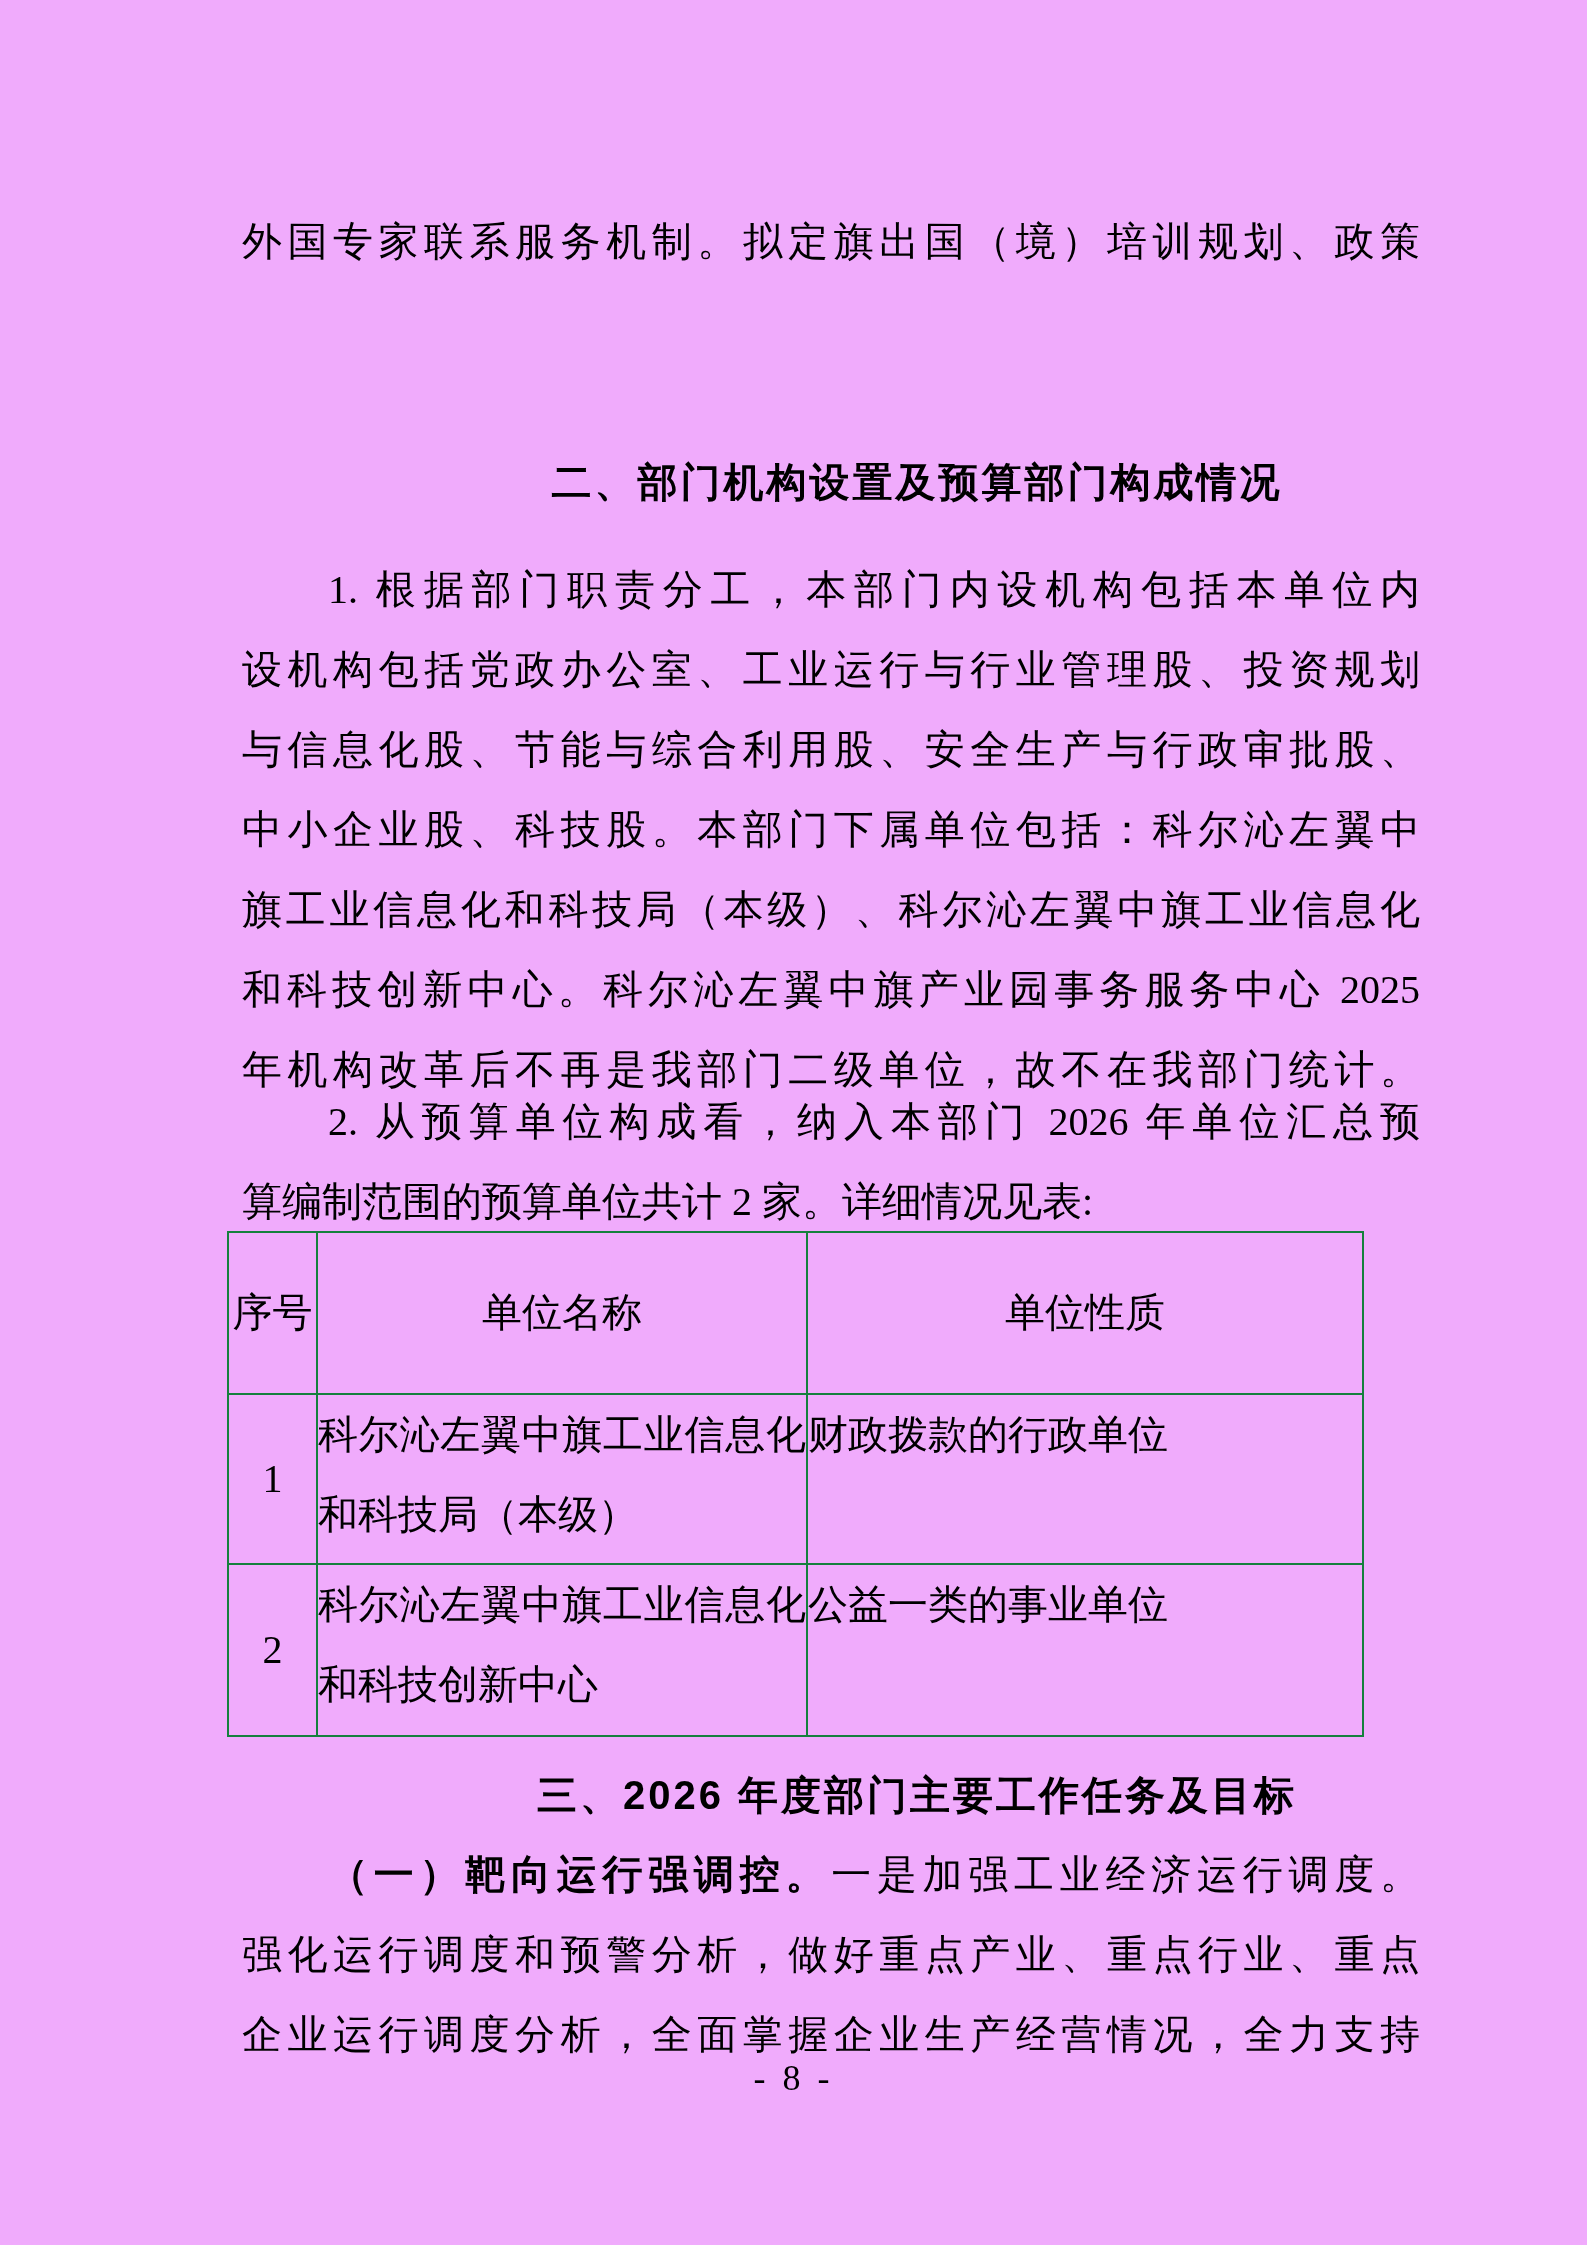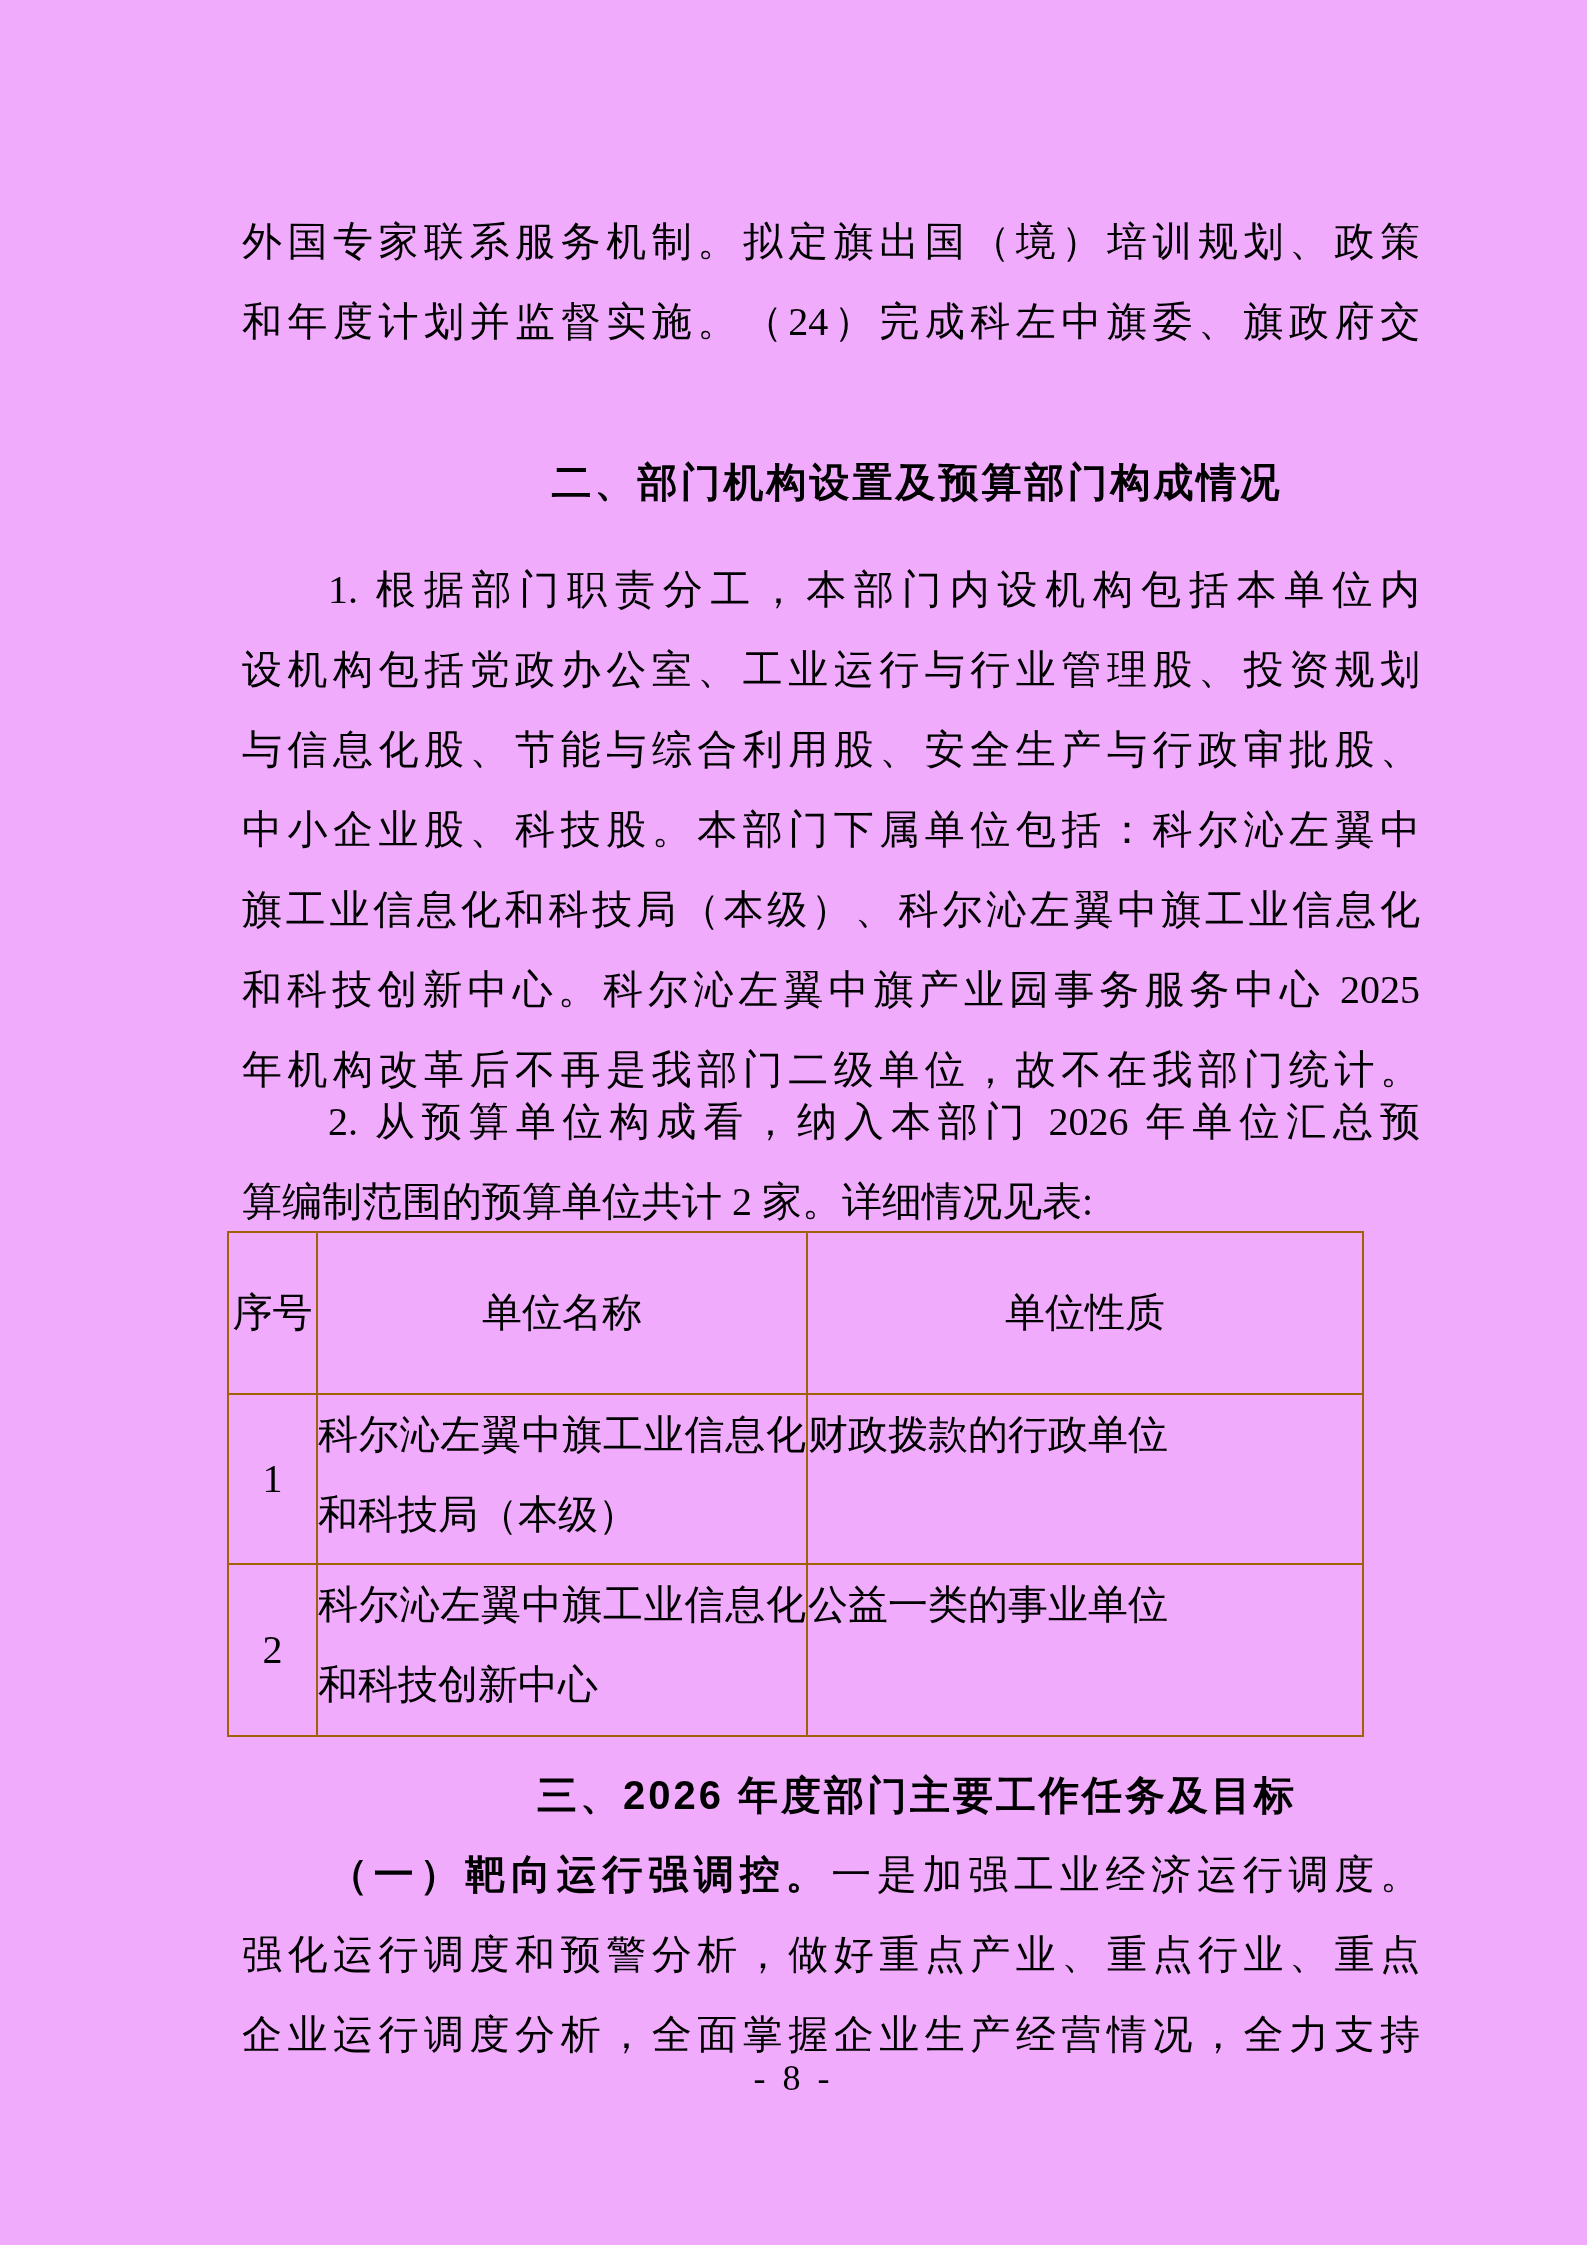--- a/index.html
+++ b/index.html
@@ -30,21 +30,21 @@
     text-align:center;
   }
   .bold-lead{font-weight:bold;}
   table.units{
     position:absolute;left:227px;top:1231px;
     width:1135px;
     border-collapse:collapse;
     table-layout:fixed;
   }
   table.units td{
-    border:2px solid #a16207;
+    border:2px solid #15803d;
     font-size:40px;
     padding:0;
     overflow:hidden;
   }
   td.seq-h{
     text-align:center;vertical-align:middle;
     line-height:80px;
     padding:0 20px;
   }
   td.col-h{
@@ -79,21 +79,20 @@
     letter-spacing:4px;
   }
 </style>
 </head>
 <body>
 
 <div class="page">
 
   <div class="block" style="top:202px">
     <div class="line">外国专家联系服务机制。拟定旗出国（境）培训规划、政策</div>
-    <div class="line">和年度计划并监督实施。（24）完成科左中旗委、旗政府交</div>
   </div>
 
   <div class="heading" style="top:442px">二、部门机构设置及预算部门构成情况</div>
 
   <div class="block" style="top:550px">
     <div class="line ind">1. 根据部门职责分工，本部门内设机构包括本单位内</div>
     <div class="line">设机构包括党政办公室、工业运行与行业管理股、投资规划</div>
     <div class="line">与信息化股、节能与综合利用股、安全生产与行政审批股、</div>
     <div class="line">中小企业股、科技股。本部门下属单位包括：科尔沁左翼中</div>
     <div class="line">旗工业信息化和科技局（本级）、科尔沁左翼中旗工业信息化</div>

